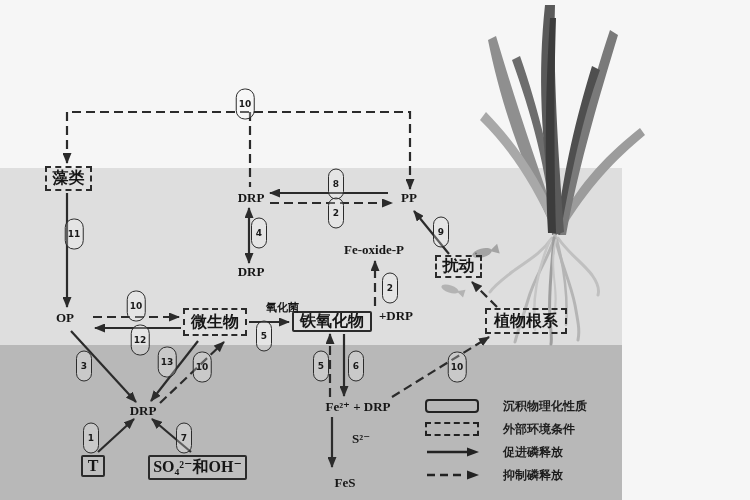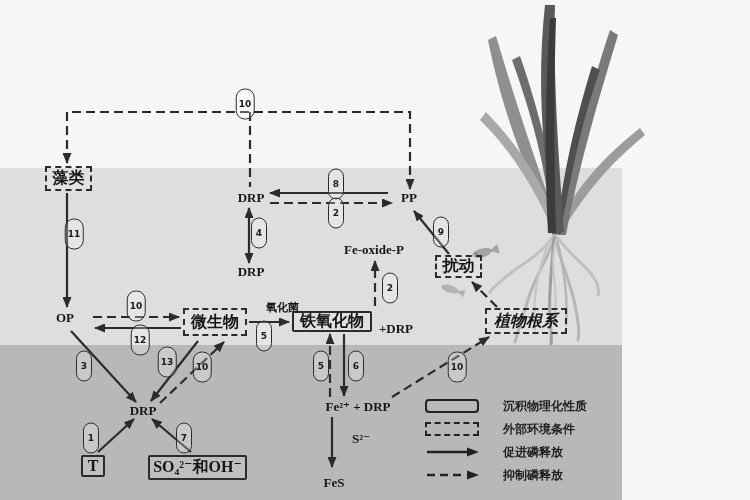--- a/index.html
+++ b/index.html
@@ -102,33 +102,33 @@
         <polyline points="497,307 472,282" class="arrow dashed" marker-end="url(#ah)"></polyline>
         <polyline points="330,397 330,334" class="arrow dashed" marker-end="url(#ah)"></polyline>
         <polyline points="344,334 344,396" class="arrow solid" marker-end="url(#ah)"></polyline>
         <polyline points="332,417 332,467" class="arrow solid" marker-end="url(#ah)"></polyline>
         <polyline points="392,397 489,337" class="arrow dashed" marker-end="url(#ah)"></polyline>
       </svg>
   <div class="dbox dashed" style="left: 45px; top: 166px; width: 47px; height: 25px;">藻类</div>
       <div class="dbox solid" style="left: 292px; top: 311px; width: 80px; height: 21px;">铁氧化物</div>
       <div class="dbox dashed" style="left: 183px; top: 308px; width: 64px; height: 28px;">微生物</div>
       <div class="dbox dashed" style="left: 435px; top: 255px; width: 47px; height: 23px;">扰动</div>
-      <div class="dbox dashed" style="left: 485px; top: 308px; width: 82px; height: 26px; font-style: italic;">植物根系</div>
+      <div class="dbox dashed" style="left: 485px; top: 308px; width: 82px; height: 26px;">植物根系</div>
       <div class="dbox solid" style="left: 81px; top: 455px; width: 24px; height: 22px;">T</div>
       <div class="dbox solid" style="left: 148px; top: 455px; width: 99px; height: 25px;">SO₄²⁻和OH⁻</div>
       <div class="dlabel" style="left: 65px; top: 318px;">OP</div>
       <div class="dlabel" style="left: 251px; top: 198px;">DRP</div>
       <div class="dlabel" style="left: 409px; top: 198px;">PP</div>
       <div class="dlabel" style="left: 251px; top: 272px;">DRP</div>
       <div class="dlabel" style="left: 143px; top: 411px;">DRP</div>
       <div class="dlabel" style="left: 374px; top: 250px;">Fe-oxide-P</div>
-      <div class="dlabel" style="left: 396px; top: 329px;">+DRP</div>
+      <div class="dlabel" style="left: 396px; top: 316px;">+DRP</div>
       <div class="dlabel" style="left: 358px; top: 407px;">Fe²⁺ + DRP</div>
       <div class="dlabel" style="left: 345px; top: 439px; margin-left: 16px;">S²⁻</div>
-      <div class="dlabel" style="left: 334px; top: 483px;">FeS</div>
+      <div class="dlabel" style="left: 345px; top: 483px;">FeS</div>
       <div class="dlabel small" style="left: 268px; top: 307px;">氧化菌</div>
       <div class="dnum" style="left: 74px; top: 234px;">11</div>
       <div class="dnum" style="left: 245px; top: 104px;">10</div>
       <div class="dnum" style="left: 336px; top: 184px;">8</div>
       <div class="dnum" style="left: 336px; top: 213px;">2</div>
       <div class="dnum" style="left: 259px; top: 233px;">4</div>
       <div class="dnum" style="left: 441px; top: 232px;">9</div>
       <div class="dnum" style="left: 136px; top: 306px;">10</div>
       <div class="dnum" style="left: 140px; top: 340px;">12</div>
       <div class="dnum" style="left: 84px; top: 366px;">3</div>

